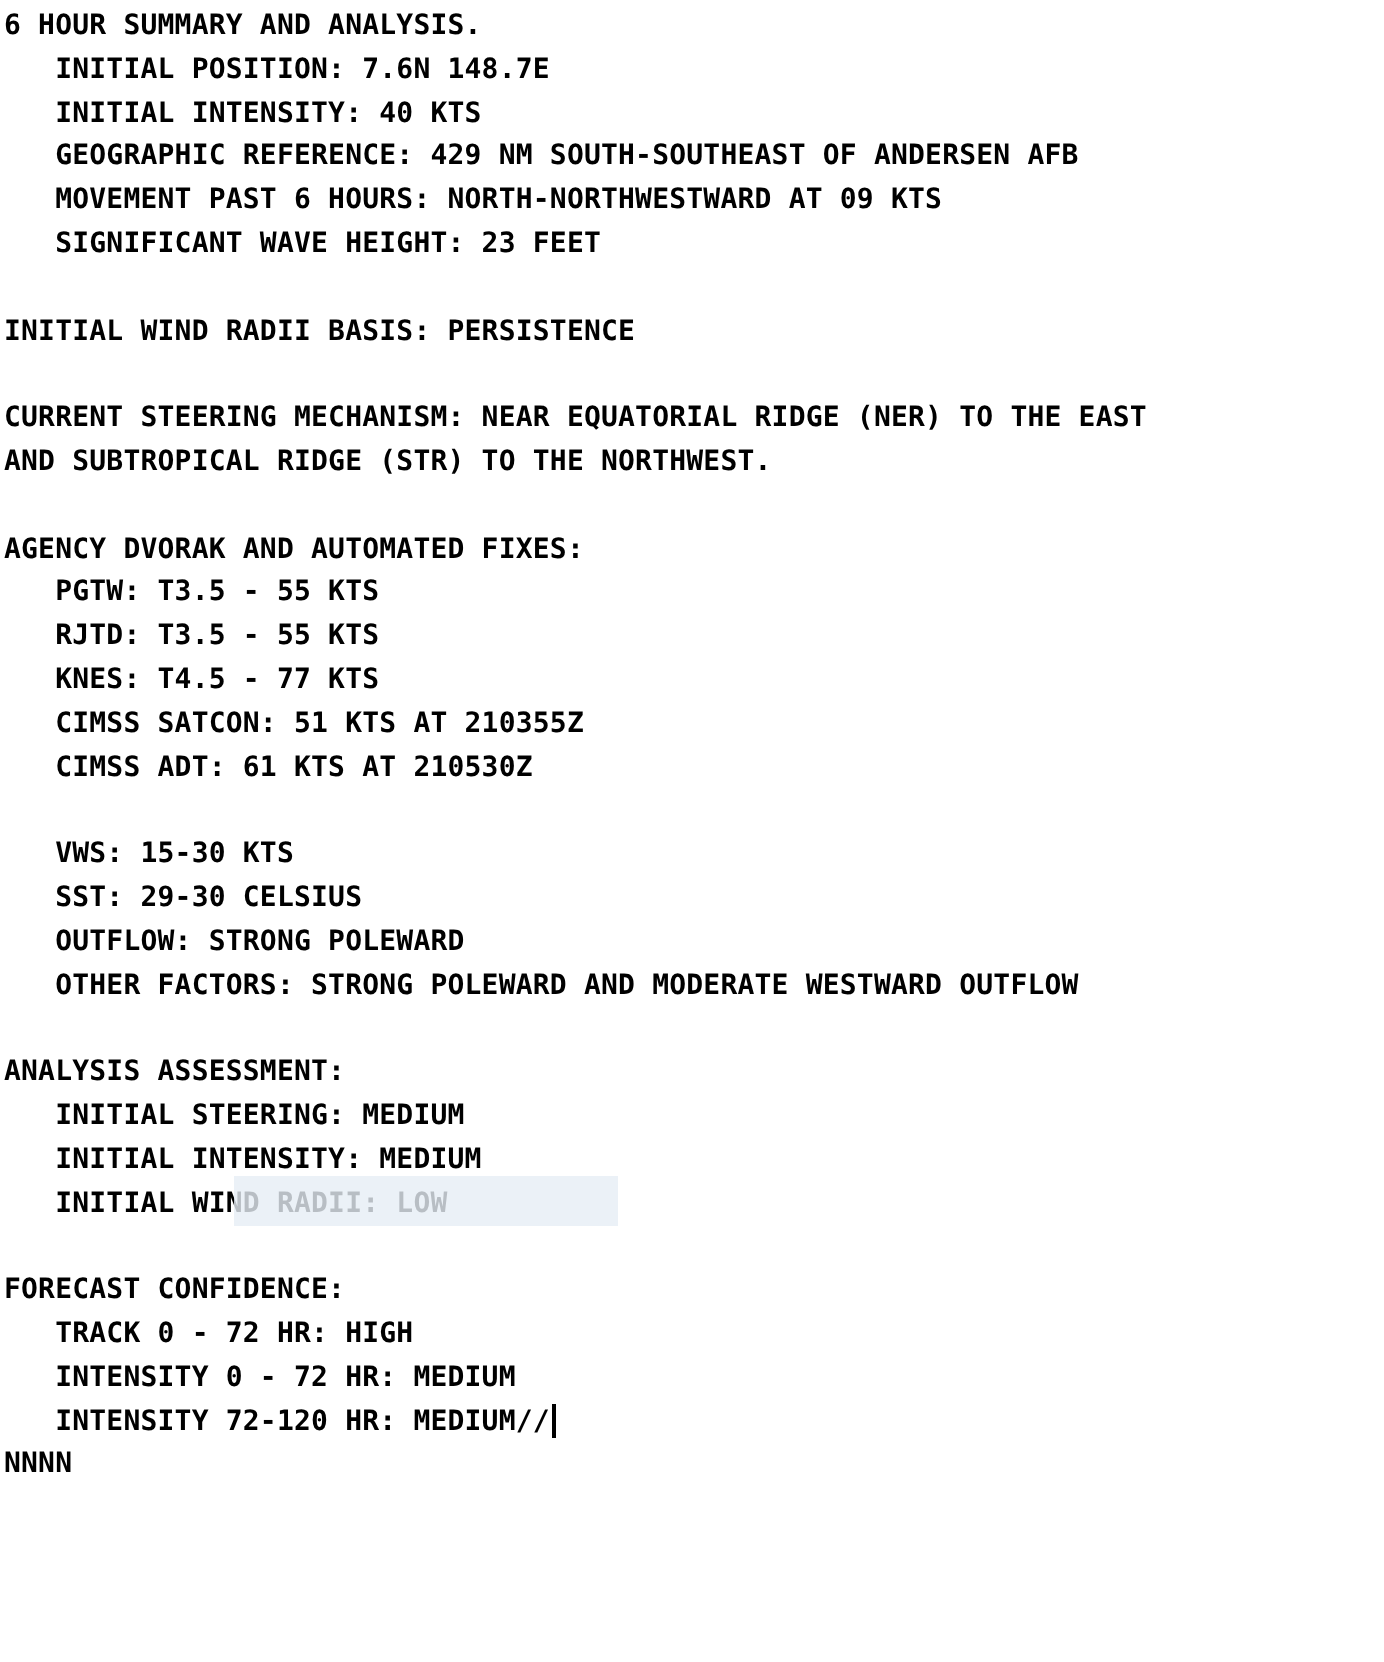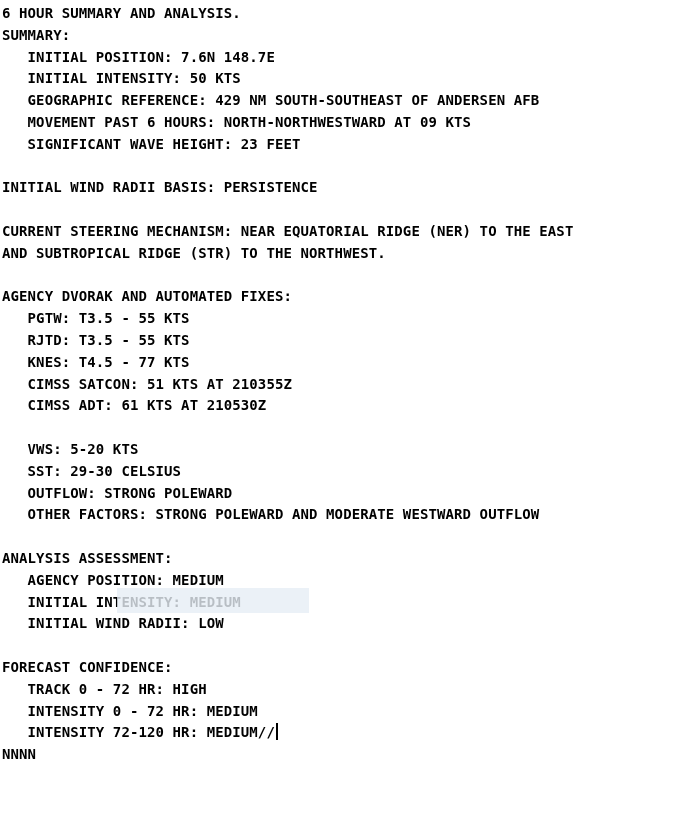--- a/index.html
+++ b/index.html
@@ -50,46 +50,45 @@
     background: var(--highlight-color, #e6eef5);
     opacity: 0.8;
     pointer-events: none;
   }
 </style>
 </head>
 <body style="background: rgb(255, 255, 255);">
 
 <div class="editor" id="editor">
     <div class="line">6 HOUR SUMMARY AND ANALYSIS.</div>
-    <div class="line">SUMMARY:</div>
     <div class="line">   INITIAL POSITION: 7.6N 148.7E</div>
-    <div class="line">   INITIAL INTENSITY: 50 KTS</div>
+    <div class="line">   INITIAL INTENSITY: 40 KTS</div>
     <div class="line">   GEOGRAPHIC REFERENCE: 429 NM SOUTH-SOUTHEAST OF ANDERSEN AFB</div>
     <div class="line">   MOVEMENT PAST 6 HOURS: NORTH-NORTHWESTWARD AT 09 KTS</div>
     <div class="line">   SIGNIFICANT WAVE HEIGHT: 23 FEET</div>
     <div class="line"></div>
     <div class="line">INITIAL WIND RADII BASIS: PERSISTENCE</div>
     <div class="line"></div>
     <div class="line">CURRENT STEERING MECHANISM: NEAR EQUATORIAL RIDGE (NER) TO THE EAST</div>
     <div class="line">AND SUBTROPICAL RIDGE (STR) TO THE NORTHWEST.</div>
     <div class="line"></div>
     <div class="line">AGENCY DVORAK AND AUTOMATED FIXES:</div>
     <div class="line">   PGTW: T3.5 - 55 KTS</div>
     <div class="line">   RJTD: T3.5 - 55 KTS</div>
     <div class="line">   KNES: T4.5 - 77 KTS</div>
     <div class="line">   CIMSS SATCON: 51 KTS AT 210355Z</div>
     <div class="line">   CIMSS ADT: 61 KTS AT 210530Z</div>
     <div class="line"></div>
-    <div class="line">   VWS: 5-20 KTS</div>
+    <div class="line">   VWS: 15-30 KTS</div>
     <div class="line">   SST: 29-30 CELSIUS</div>
     <div class="line">   OUTFLOW: STRONG POLEWARD</div>
     <div class="line">   OTHER FACTORS: STRONG POLEWARD AND MODERATE WESTWARD OUTFLOW</div>
     <div class="line"></div>
     <div class="line">ANALYSIS ASSESSMENT:</div>
-    <div class="line">   AGENCY POSITION: MEDIUM</div>
+    <div class="line">   INITIAL STEERING: MEDIUM</div>
     <div class="line">   INITIAL INTENSITY: MEDIUM</div>
     <div class="line">   INITIAL WIND RADII: LOW</div>
     <div class="line"></div>
     <div class="line">FORECAST CONFIDENCE:</div>
     <div class="line">   TRACK 0 - 72 HR: HIGH</div>
     <div class="line">   INTENSITY 0 - 72 HR: MEDIUM</div>
     <div class="line">   INTENSITY 72-120 HR: MEDIUM//<span class="caret"></span></div>
     <div class="line">NNNN</div>
   </div>
 

